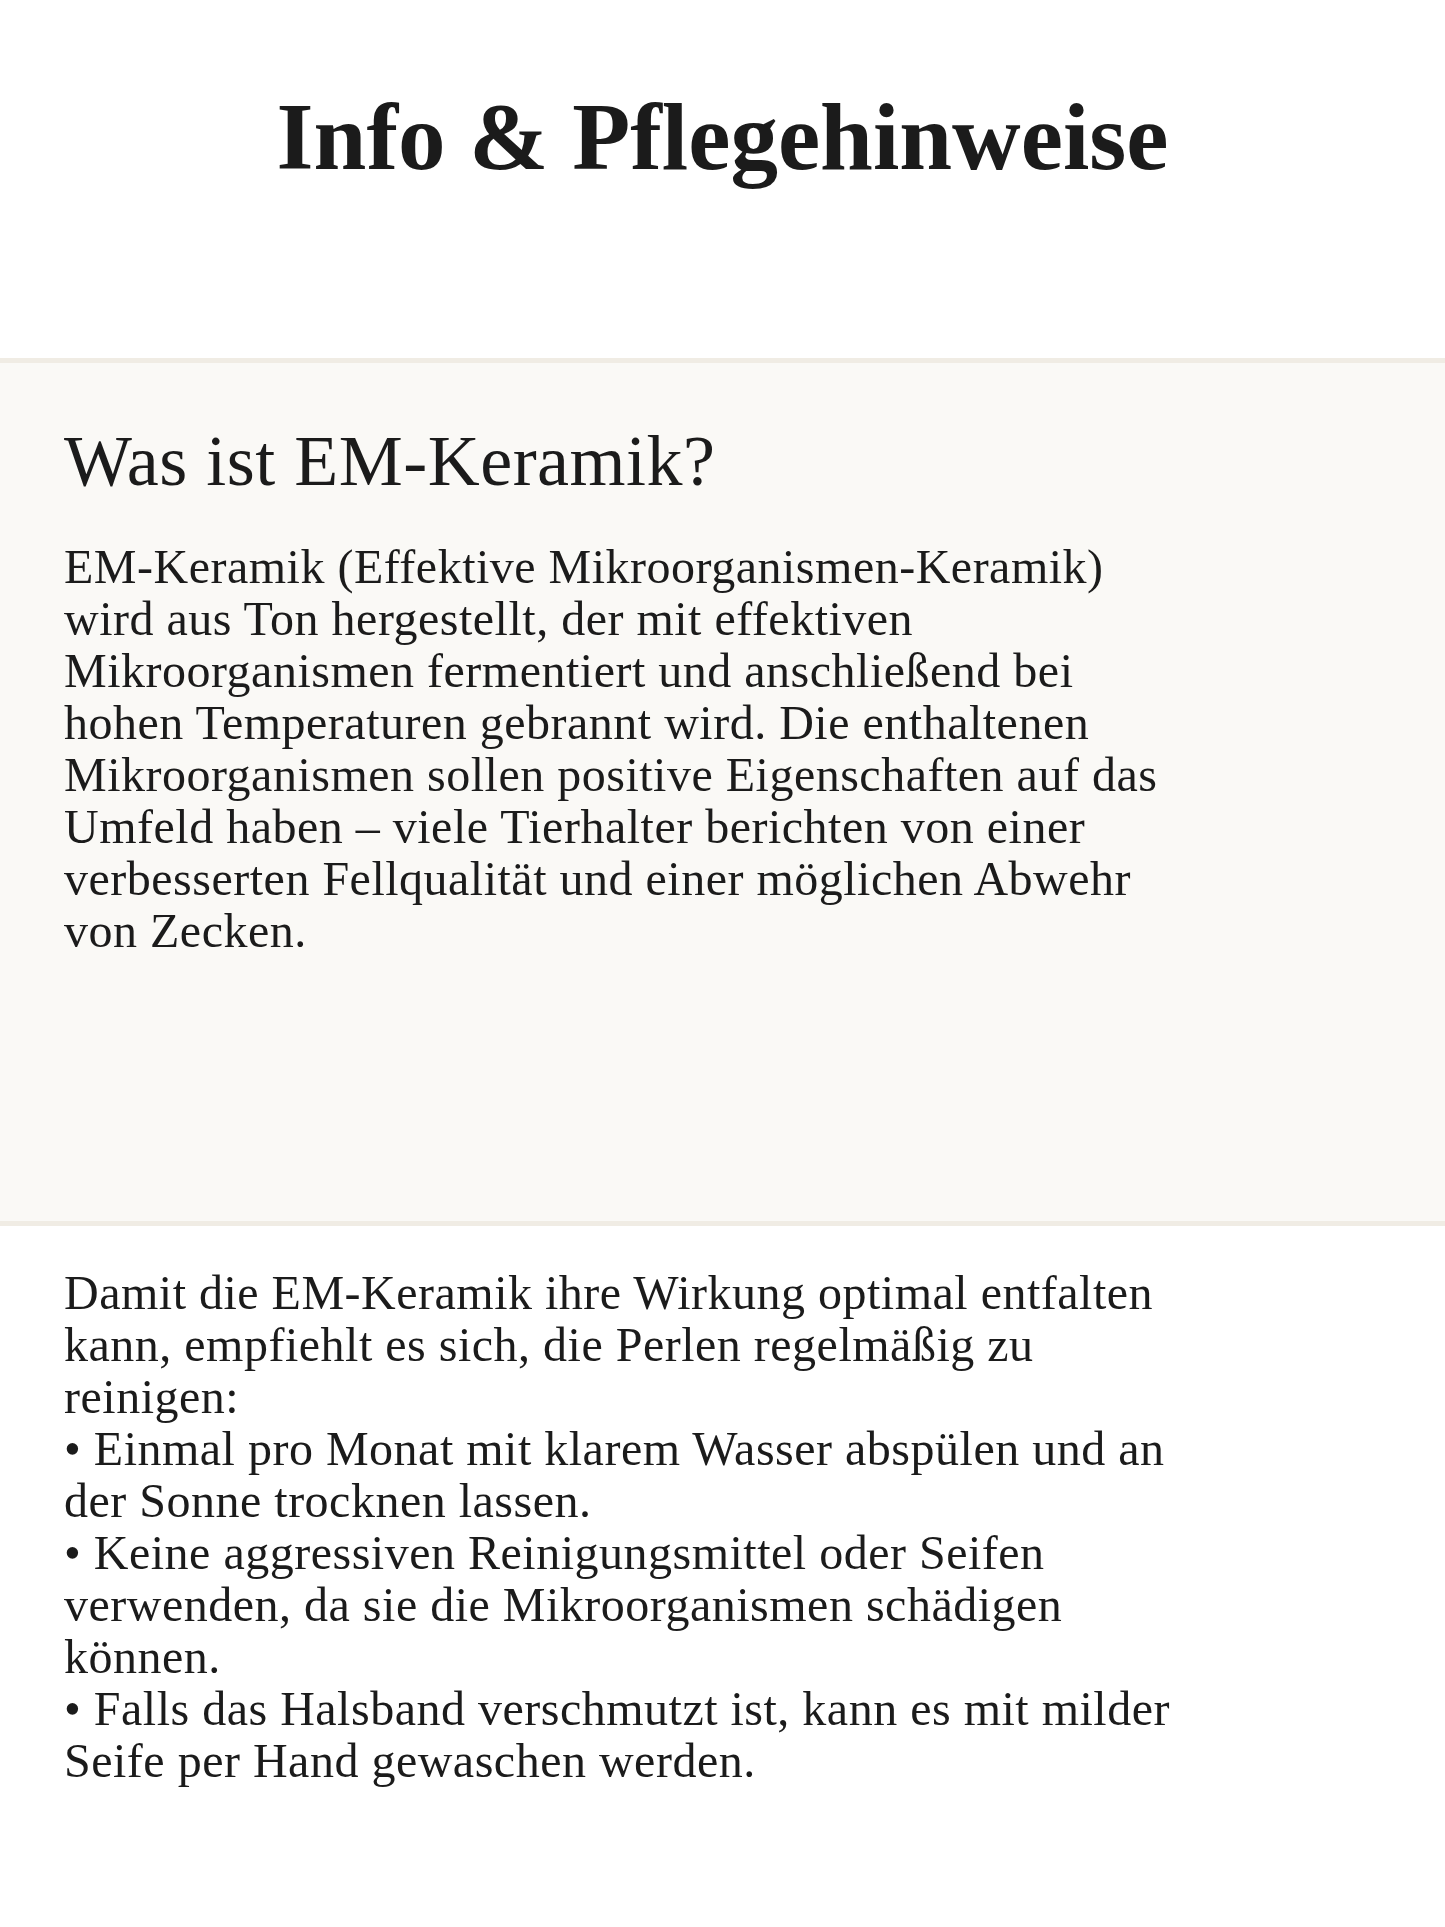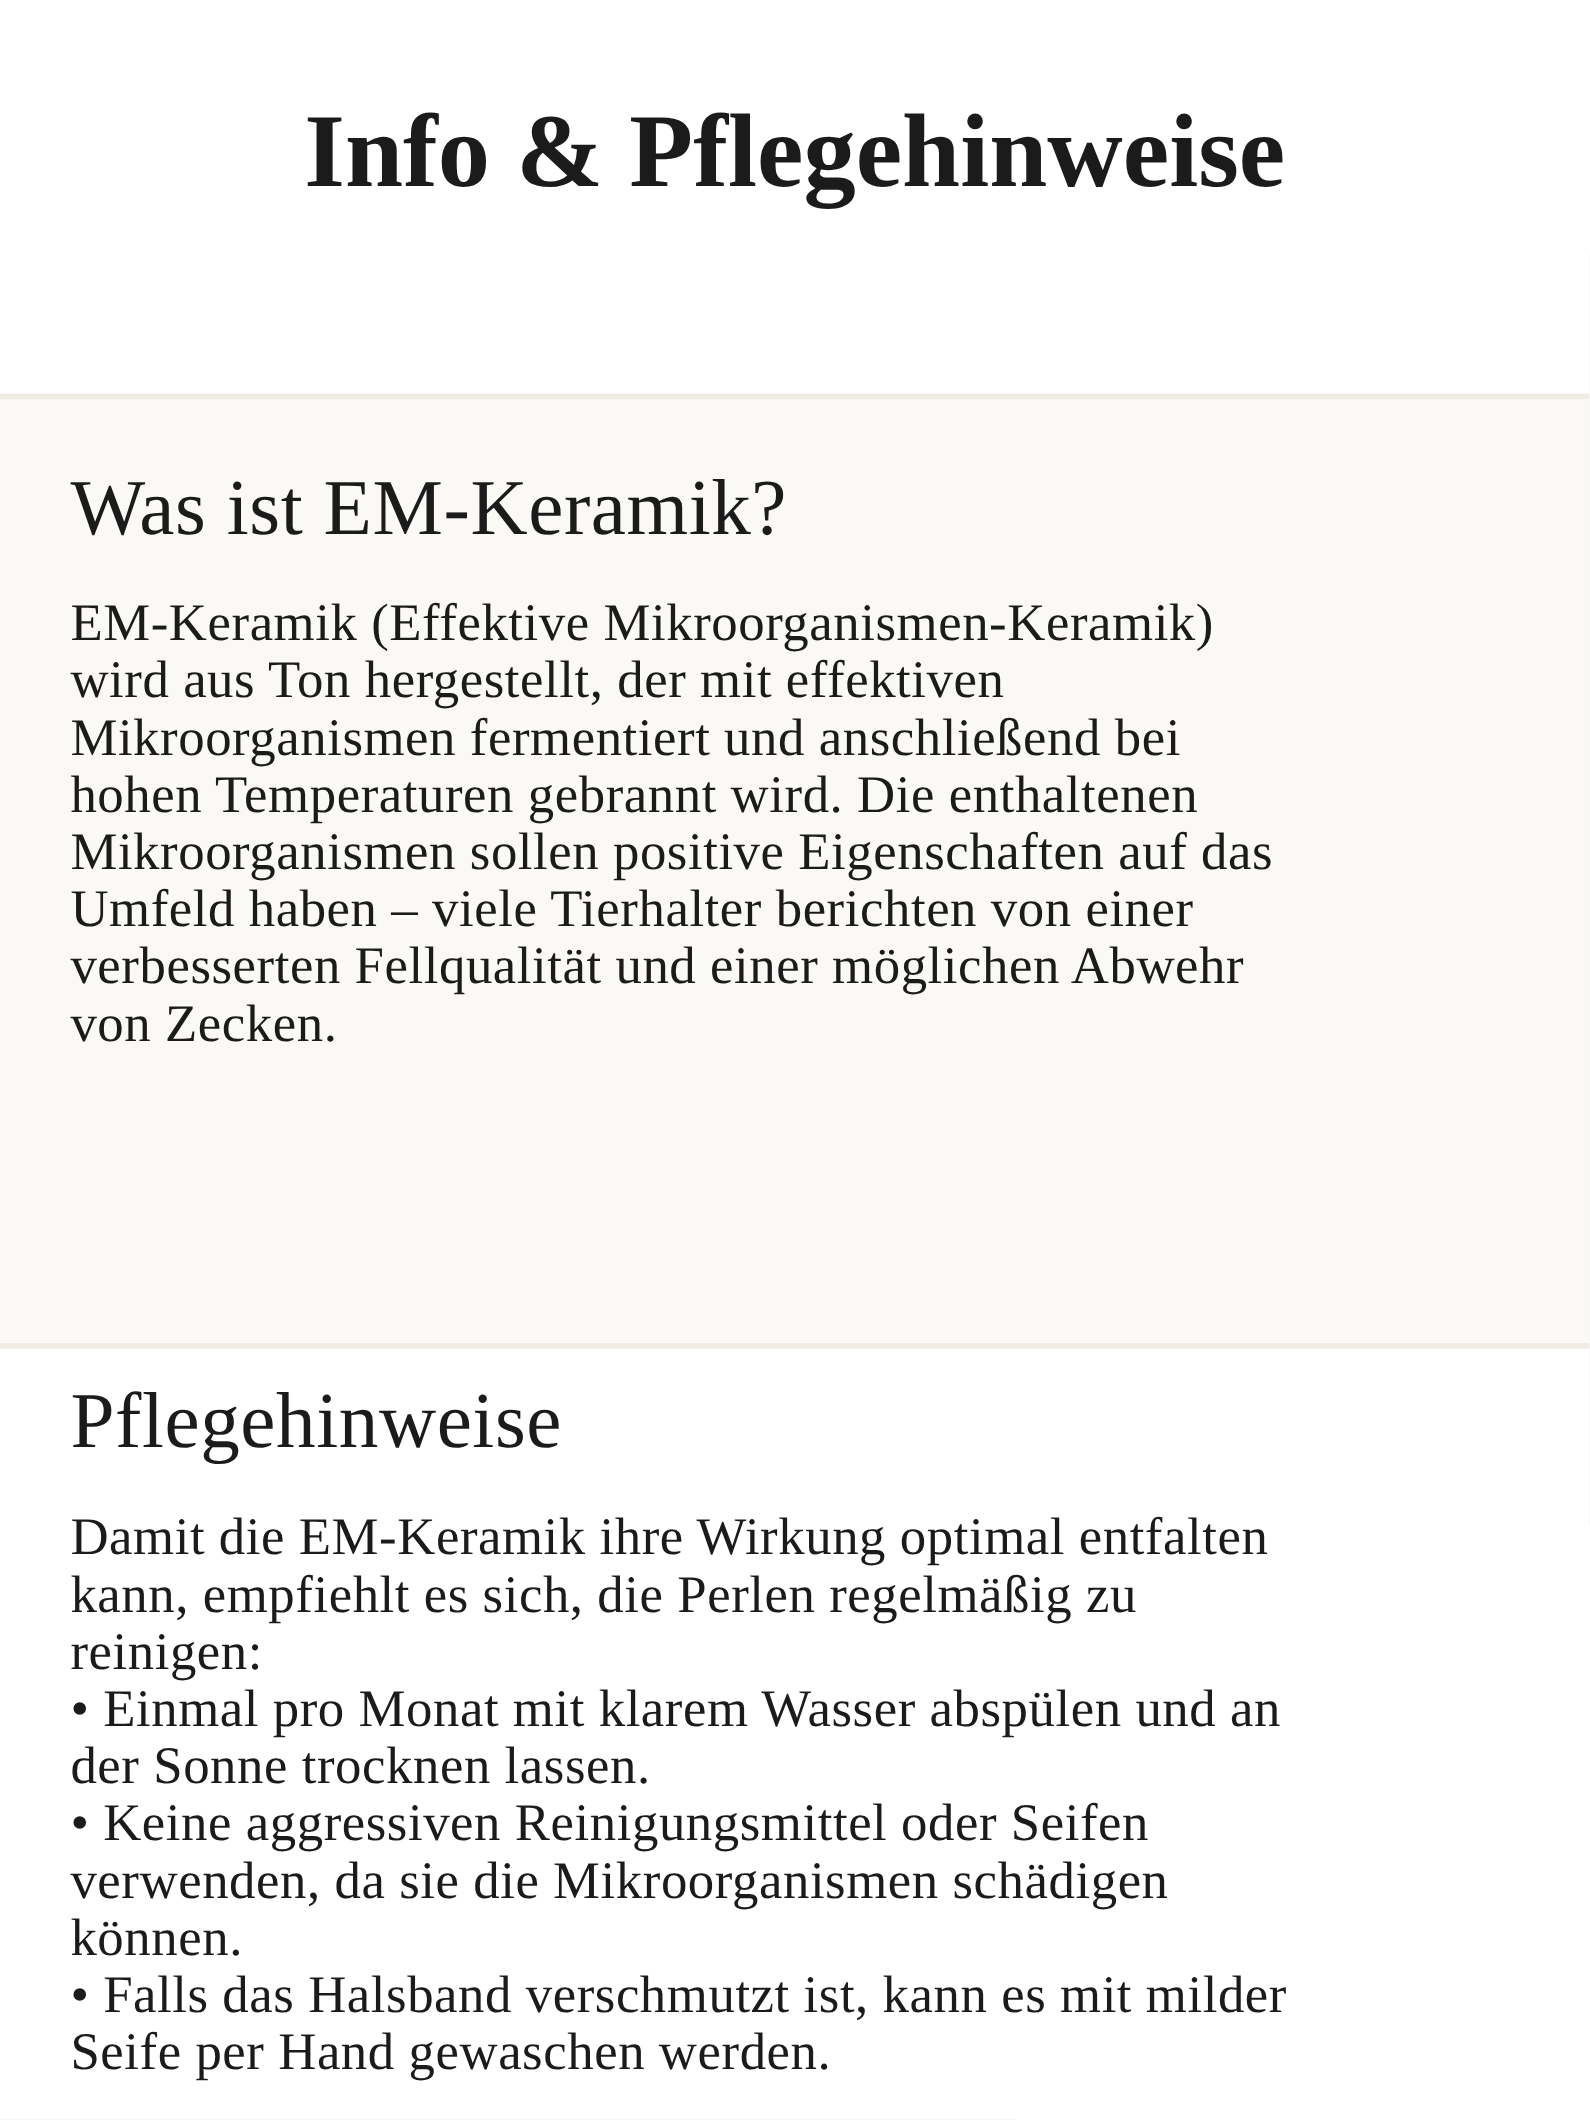--- a/index.html
+++ b/index.html
@@ -92,21 +92,20 @@
 wird aus Ton hergestellt, der mit effektiven
 Mikroorganismen fermentiert und anschließend bei
 hohen Temperaturen gebrannt wird. Die enthaltenen
 Mikroorganismen sollen positive Eigenschaften auf das
 Umfeld haben – viele Tierhalter berichten von einer
 verbesserten Fellqualität und einer möglichen Abwehr
 von Zecken.</p>
   </section>
 
   <section class="care-section">
-    <h2 class="section-heading">Pflegehinweise</h2>
     <p class="section-body">Damit die EM-Keramik ihre Wirkung optimal entfalten
 kann, empfiehlt es sich, die Perlen regelmäßig zu
 reinigen:
 • Einmal pro Monat mit klarem Wasser abspülen und an
 der Sonne trocknen lassen.
 • Keine aggressiven Reinigungsmittel oder Seifen
 verwenden, da sie die Mikroorganismen schädigen
 können.
 • Falls das Halsband verschmutzt ist, kann es mit milder
 Seife per Hand gewaschen werden.</p>

